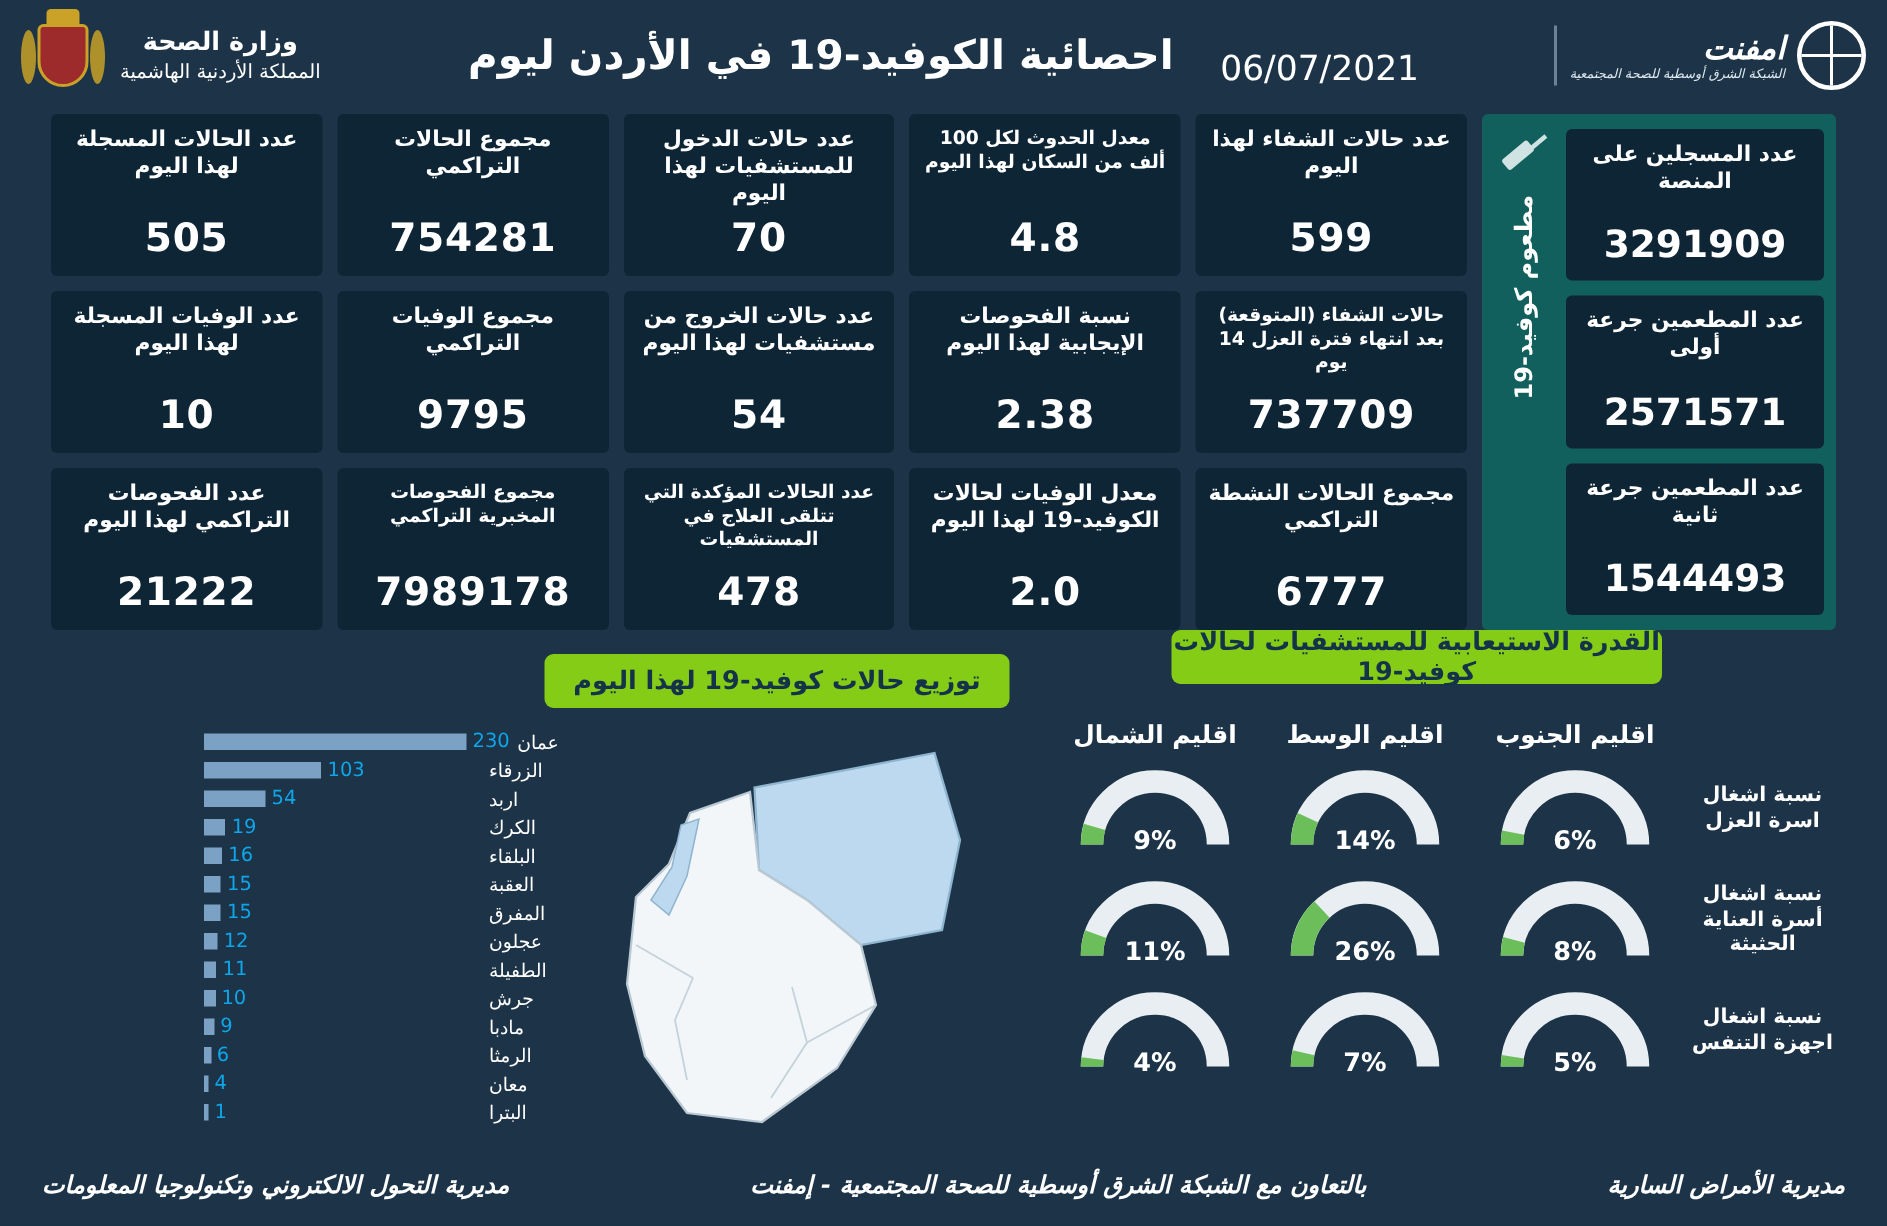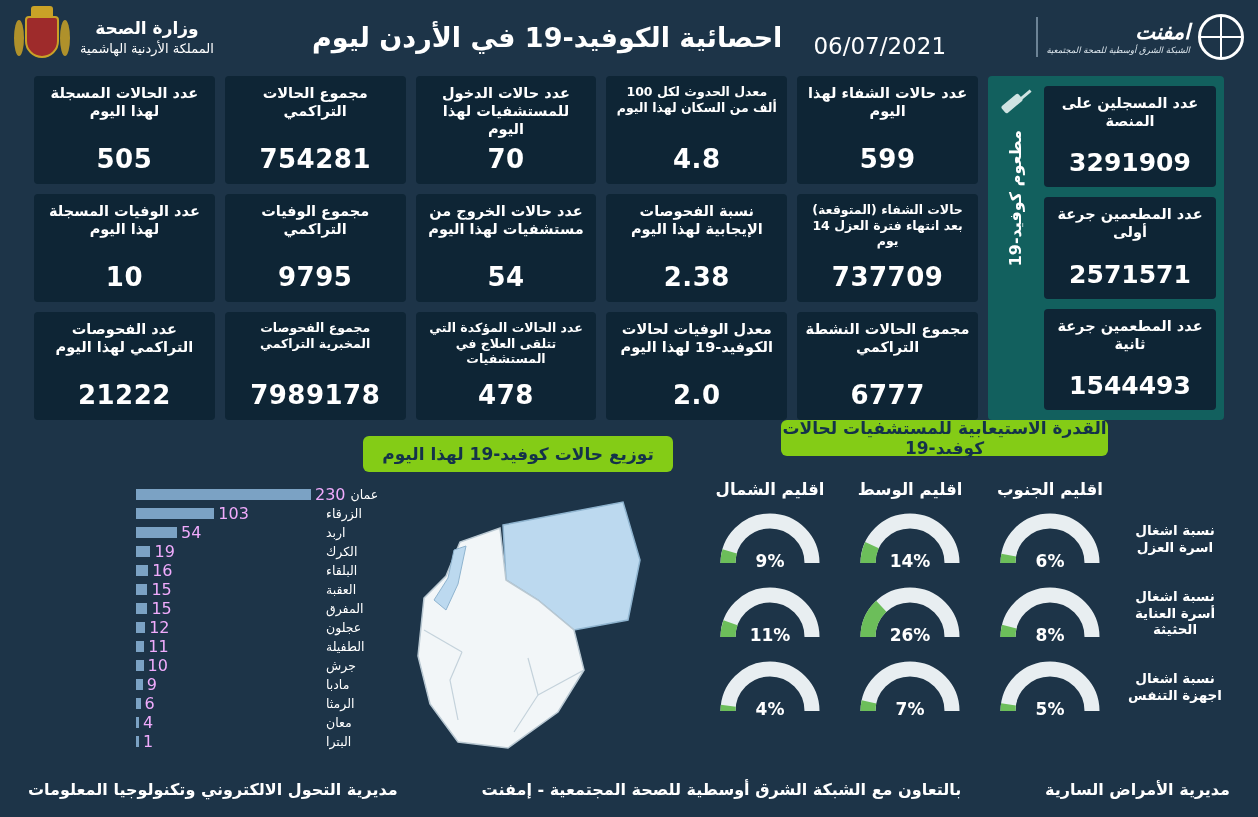--- a/index.html
+++ b/index.html
@@ -152,21 +152,21 @@
   .bars {
     position: absolute; top: 486px; right: 872px; width: 250px; height: 285px;
     display: flex; flex-direction: column; gap: 2px;
   }
   .bar-row { display: flex; align-items: center; gap: 5px; height: 17px; direction: rtl; }
   .bar-row .name {
     width: 60px; text-align: left; font-size: 12.5px; color:#ffffff; white-space: nowrap;
   }
   .bar-row .track { flex: 1; display: flex; align-items: center; direction: ltr; gap: 4px; }
   .bar-row .fill { height: 11px; background: #7ba2c4; }
-  .bar-row .num { font-size: 16px; color: #f0abfc; direction: ltr; }
+  .bar-row .num { font-size: 13px; color: #0ea5e9; direction: ltr; }
 
   
   .map {
     position: absolute; top: 480px; right: 580px; width: 290px; height: 300px;
   }
 
   
   .cap-wrap {
     position: absolute; top: 480px; right: 28px; width: 530px; height: 300px;
   }
@@ -188,21 +188,21 @@
     text-align: center; font-size: 17px; font-weight: bold; color: #ffffff;
     direction: ltr;
   }
 
   
   .footer {
     position: absolute; bottom: 10px; left: 0; width: 1258px; height: 36px;
     display: flex; align-items: center; justify-content: space-between;
     padding: 0 28px; direction: rtl;
   }
-  .footer div { font-size: 16px; font-weight: bold; color: #ffffff; }
+  .footer div { font-size: 16px; font-weight: bold; color: #ffffff; font-style: italic; }
 </style>
 </head>
 <body>
 
 <div id="root">
 
   <div class="header">
     <div class="logo-left">
       <div class="globe"></div>
       <div class="txt">

